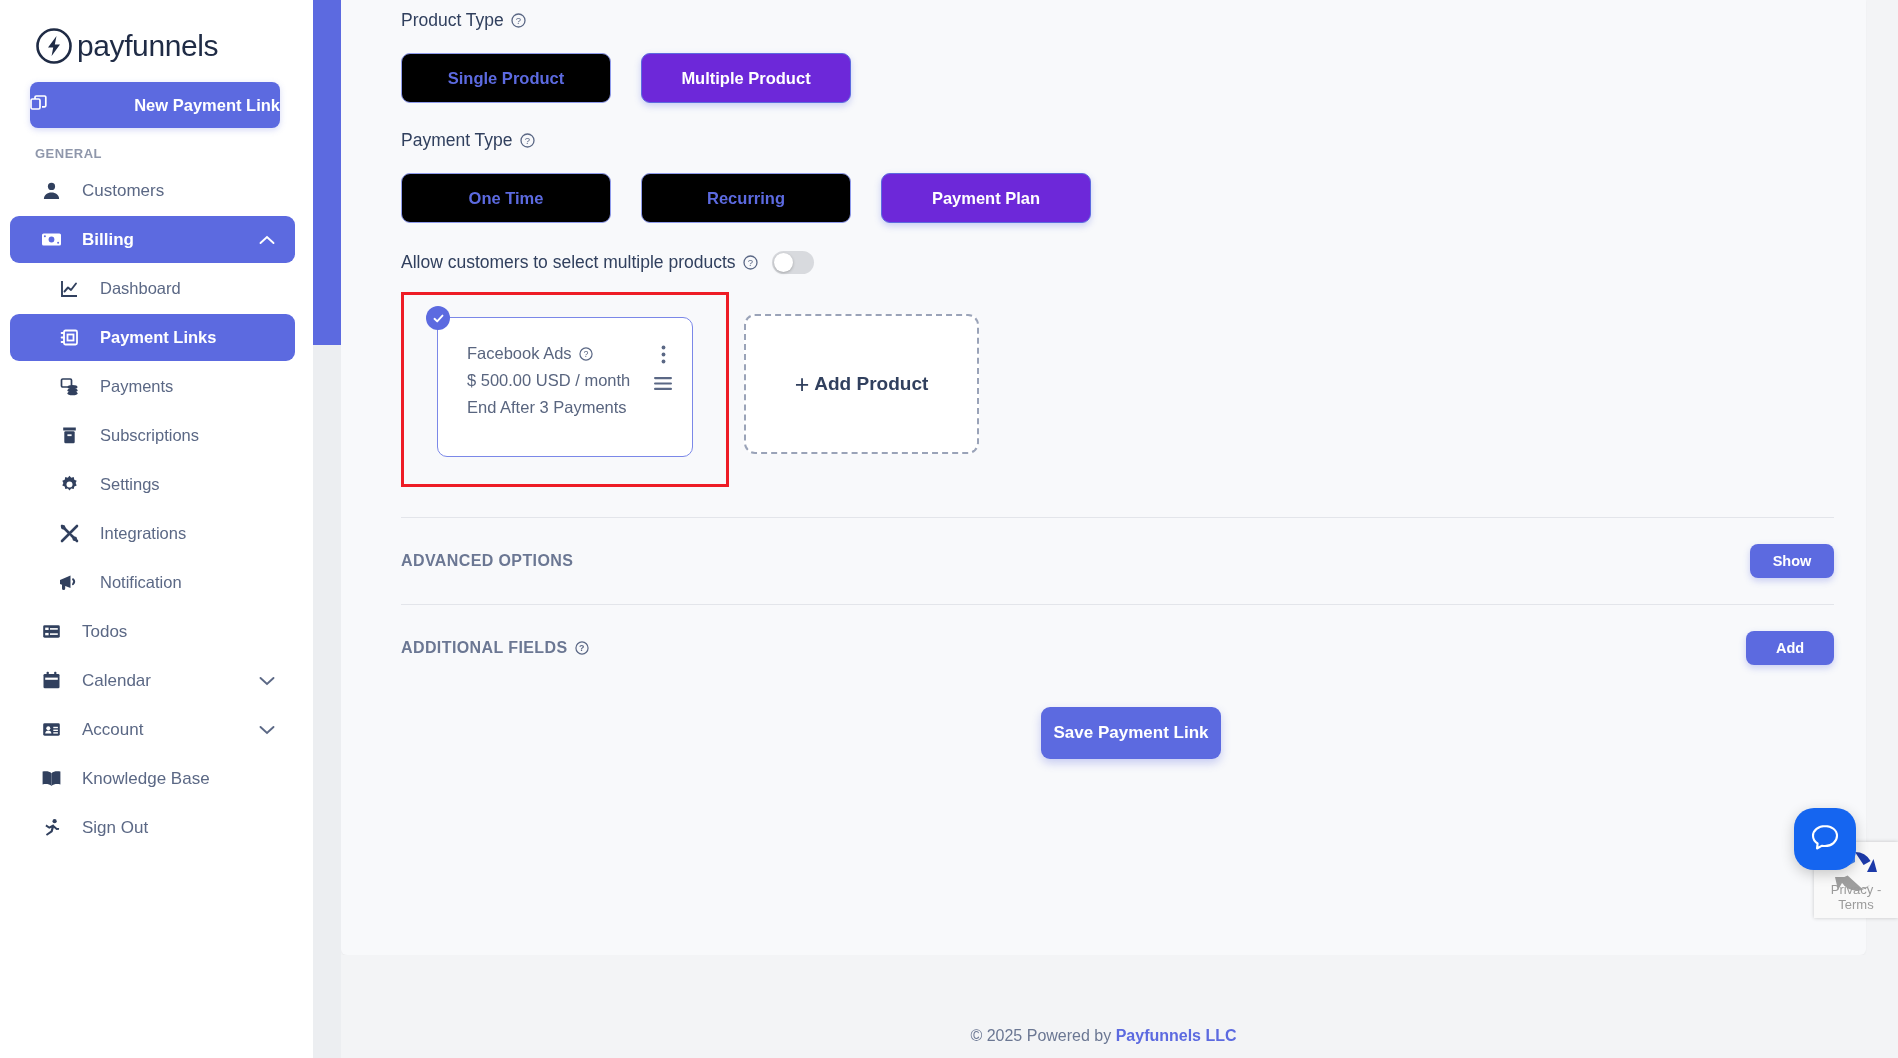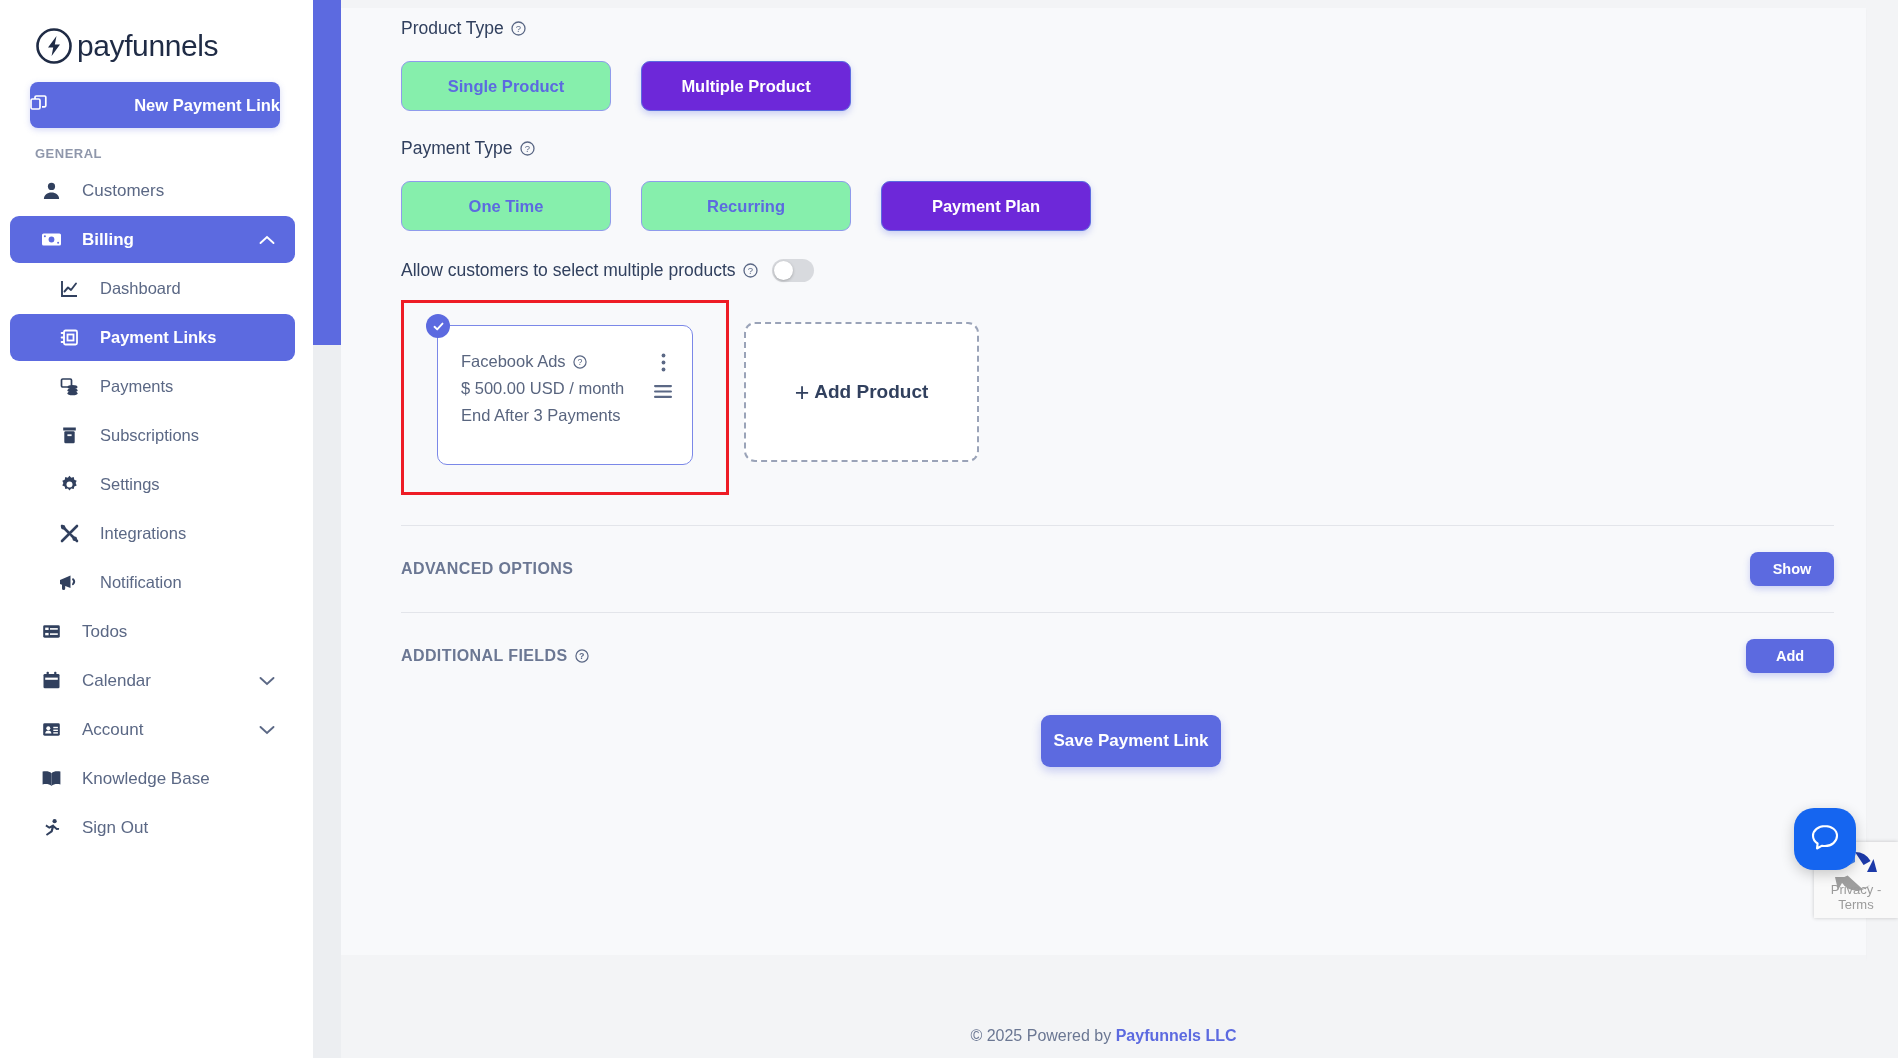--- a/index.html
+++ b/index.html
@@ -55,38 +55,38 @@
     position: absolute; left: 313px; top: 0; width: 28px; height: 345px;
     background: #5c6ae0; z-index: 5; cursor: pointer;
   }
 
   
   .main {
     flex: 1; height: 1058px; position: relative;
     background: #f3f4f6; padding-left: 28px;
   }
   .content-card {
-    position: absolute; left: 28px; top: 8px; right: 32px; height: 955px;
+    position: absolute; left: 28px; top: 0; right: 32px; height: 955px;
     background: #f8f9fb; border-radius: 0 0 6px 6px;
     box-shadow: 0 1px 2px rgba(0,0,0,0.04);
   }
   .inner { padding: 0 32px 0 60px; }
 
   .field-label {
     font-size: 17.5px; color: #31405e; display: flex; align-items: center; gap: 7px;
   }
   .help-icon { display: inline-flex; color: #5b6885; }
 
   .btn-row { display: flex; gap: 30px; margin-top: 22px; }
   .pill {
     height: 50px; border-radius: 9px; display: flex; align-items: center;
     justify-content: center; font-size: 16.5px; font-weight: bold;
     cursor: pointer; font-family: "Liberation Sans", sans-serif;
   }
-  .pill.outline { background: #86efac; border: 1px solid #8f9bec; color: #5c6ae0; }
+  .pill.outline { background: #000000; border: 1px solid #8f9bec; color: #5c6ae0; }
   .pill.solid { background: #6d28d9; border: 1px solid #5c6ae0; color: #fff; box-shadow: 0 3px 7px rgba(92,106,224,0.3); }
   .w-product { width: 210px; }
   .w-payment { width: 210px; }
 
   .toggle-row { display: flex; align-items: center; gap: 14px; margin-top: 28px; }
   .switch {
     width: 42px; height: 23px; border-radius: 12px; background: #d8dade;
     position: relative; cursor: pointer; flex: 0 0 42px;
   }
   .switch .knob {
@@ -96,21 +96,21 @@
 
   
   .product-row { display: flex; align-items: flex-start; margin-top: 18px; }
   .highlight-box {
     border: 3px solid #ee1c25; padding: 22px 33px 27px 33px;
     display: inline-block;
   }
   .product-card {
     width: 256px; height: 140px; background: #fff;
     border: 1.5px solid #7b88e8; border-radius: 10px;
-    position: relative; padding: 22px 0 0 23px; cursor: pointer;
+    position: relative; padding: 22px 0 0 29px; cursor: pointer;
   }
   .check-badge {
     position: absolute; top: -12px; left: -12px; width: 24px; height: 24px;
     background: #5c6ae0; border-radius: 50%; display: flex;
     align-items: center; justify-content: center; color: #fff;
   }
   .pc-line { font-size: 16.5px; color: #59657f; line-height: 27px; display: flex; align-items: center; gap: 7px; }
   .pc-kebab { position: absolute; right: 26px; top: 27px; cursor: pointer; }
   .pc-bars { position: absolute; right: 20px; top: 58px; cursor: pointer; }
 

